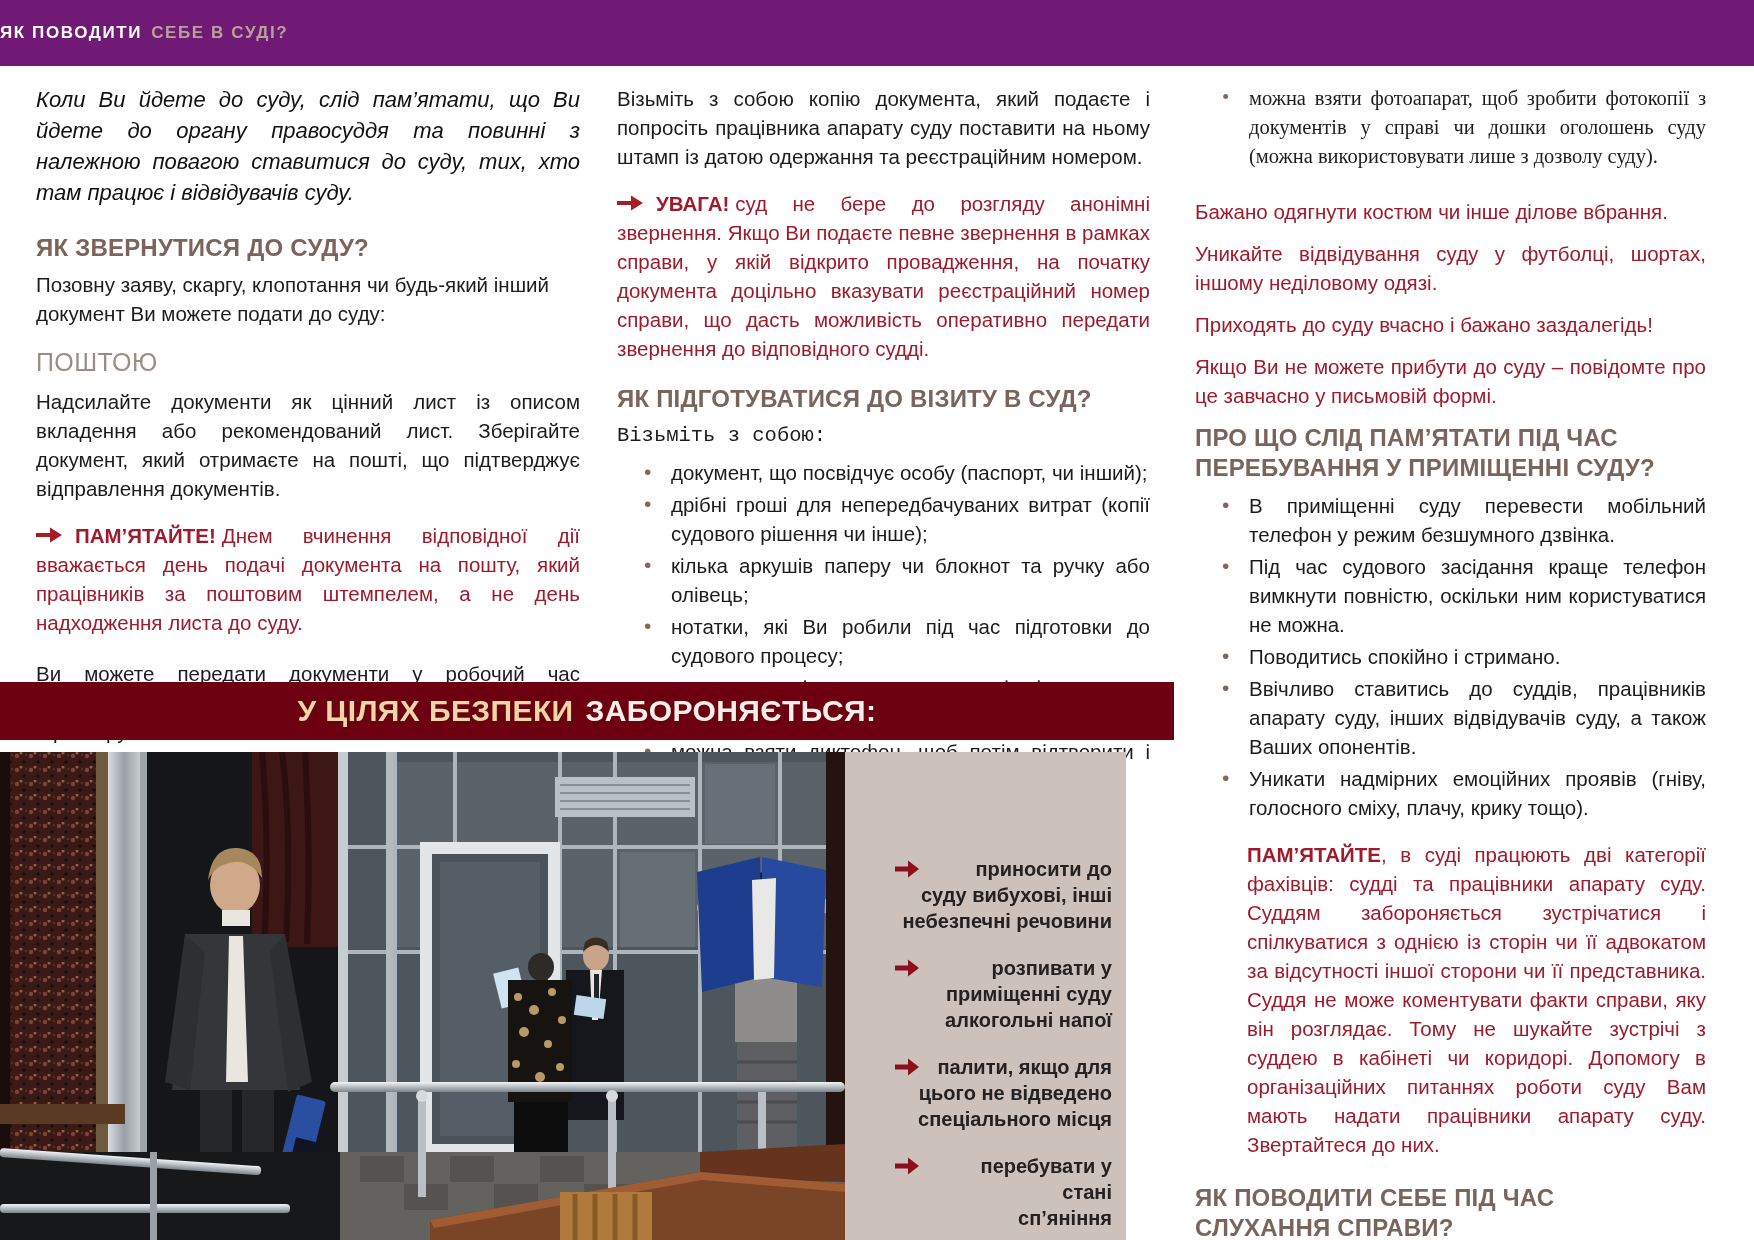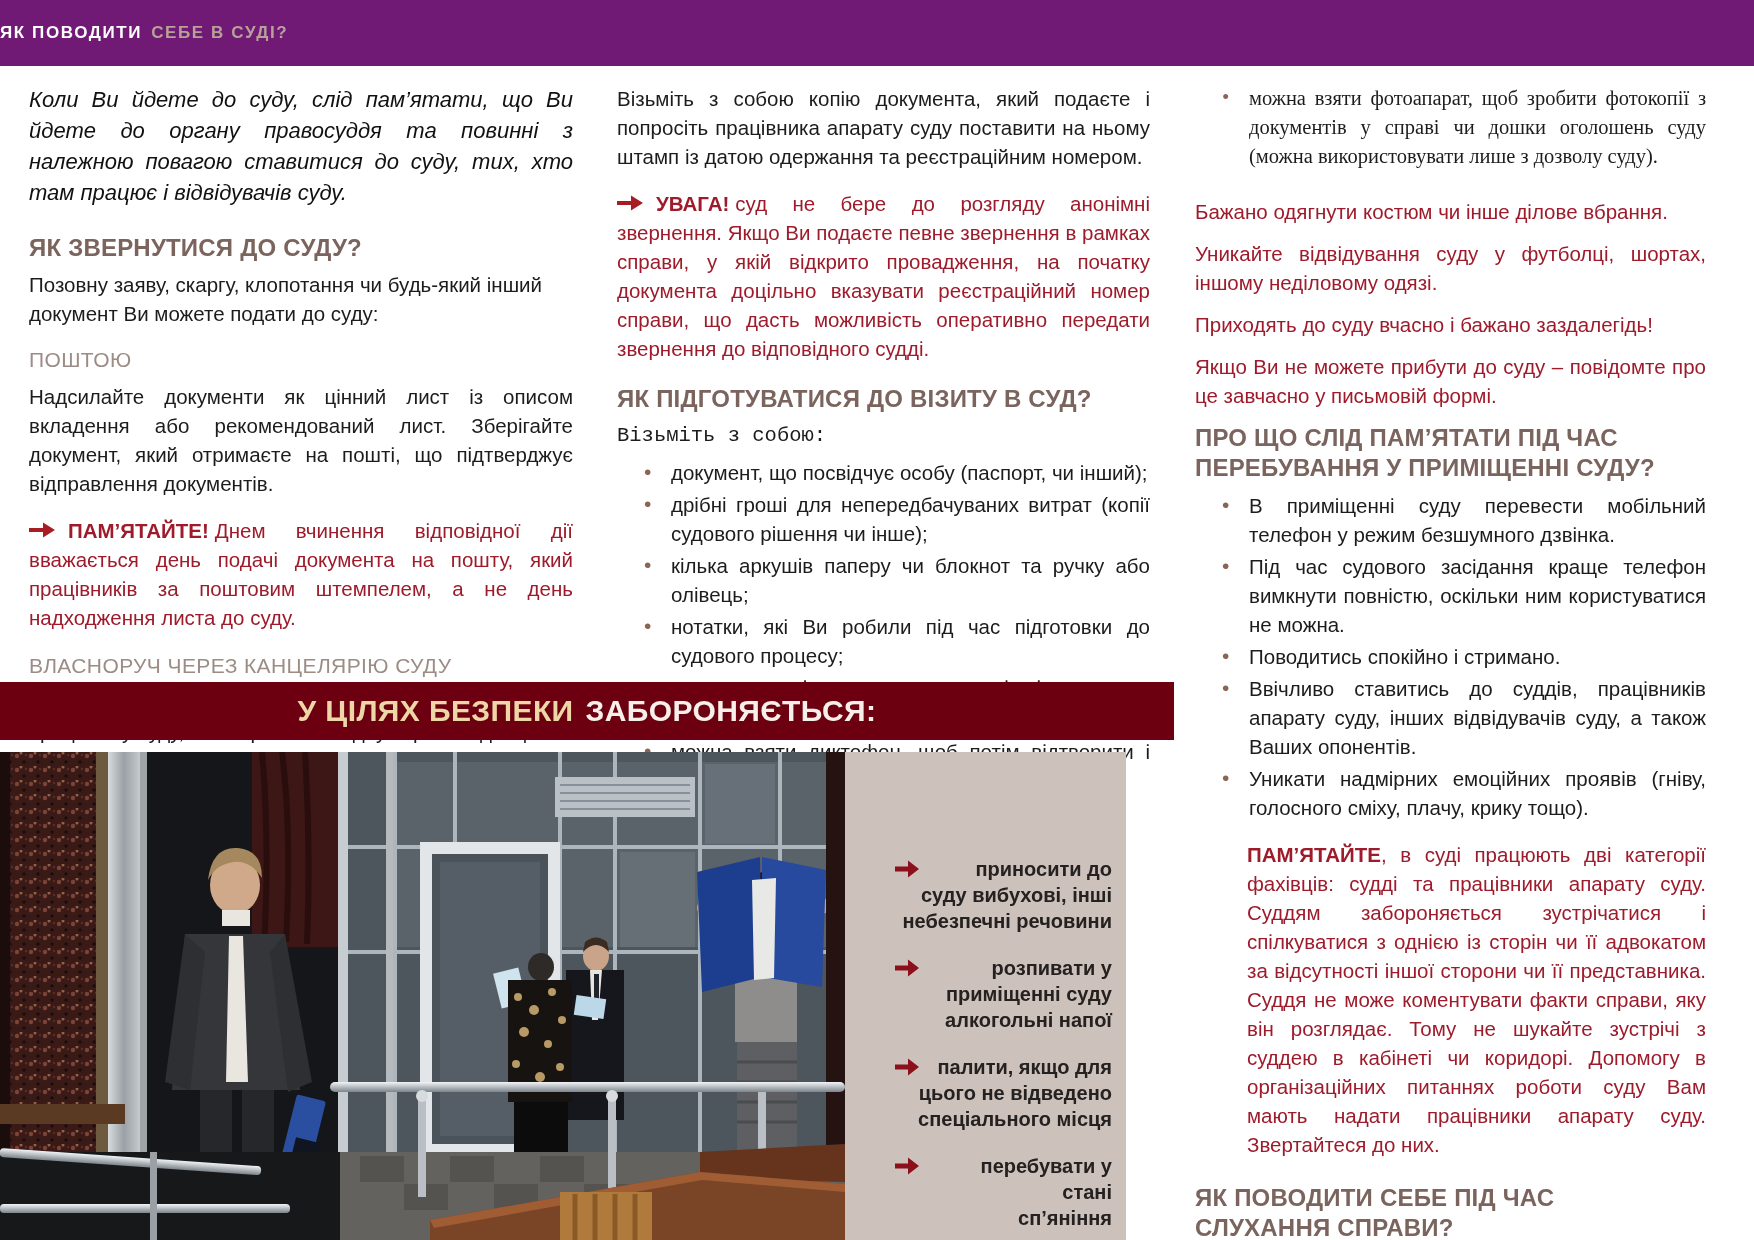--- a/index.html
+++ b/index.html
@@ -8,29 +8,29 @@
 
   
   .topbar{position:absolute;left:0;top:0;width:1754px;height:66px;background:#701a75;
           display:flex;align-items:center;justify-content:flex-start;}
   .topbar-title{font-size:17px;font-weight:bold;letter-spacing:1.6px;white-space:nowrap;}
   .t1{color:#ffffff;margin-right:9px;}
   .t2{color:#b7a29a;}
 
   
   .col{position:absolute;top:84px;}
-  .col1{left:29px;width:544px;}
+  .col1{left:36px;width:544px;}
   .col2{left:617px;width:533px;}
   .col3{left:1195px;width:511px;}
 
   .intro{font-style:italic;font-size:22px;line-height:31px;color:#111;
          margin:0 0 26px;text-align:justify;}
   .hd{font-size:24px;font-weight:bold;color:#7a645d;margin:0 0 8px;letter-spacing:.2px;}
   .hd.two{white-space:pre-line;line-height:30px;margin-top:10px;}
-  .sub{font-size:21px;font-weight:400;color:#9c8c86;margin:20px 0 10px;letter-spacing:.4px;}
+  .sub{font-size:25px;font-weight:400;color:#9c8c86;margin:20px 0 10px;letter-spacing:.4px;}
   .body{font-size:20.5px;line-height:29px;color:#1c1c1c;margin:0 0 18px;text-align:justify;}
   .body.nj{text-align:left;}
   .note{font-size:20.5px;line-height:29px;color:#9e1b2b;text-align:justify;margin:4px 0 22px;}
   .note .nlab{font-weight:bold;margin-right:6px;}
   .note.ind{margin-left:52px;margin-top:10px;margin-bottom:24px;}
   .arr{width:27px;height:18px;fill:#a81c24;margin-right:12px;vertical-align:-1px;}
 
   .blist{list-style:none;margin:0 0 18px;padding:0 0 0 54px;}
   .blist li{position:relative;font-size:20.5px;line-height:29px;color:#1c1c1c;
             text-align:justify;margin:0 0 3px;}
@@ -74,21 +74,20 @@
     <p class="intro">Коли Ви йдете до суду, слід пам’ятати, що Ви йдете до органу правосуддя та повинні з належною повагою ставитися до суду, тих, хто там працює і відвідувачів суду.</p>
     <h2 class="hd">ЯК ЗВЕРНУТИСЯ ДО СУДУ?</h2>
     <p class="body nj">Позовну заяву, скаргу, клопотання чи будь-який інший документ Ви можете подати до суду:</p>
     <h3 class="sub">ПОШТОЮ</h3>
     <p class="body">Надсилайте документи як цінний лист із описом вкладення або рекомендований лист. Зберігайте документ, який отримаєте на пошті, що підтверджує відправлення документів.</p>
     <p class="note">
       <svg class="arr" viewBox="0 0 27 18">
           <path d="M0 7h14V1.5L26 9 14 16.5V11H0z"></path>
         </svg><strong class="nlab">ПАМ’ЯТАЙТЕ!</strong><span>Днем вчинення відповідної дії вважається день подачі документа на пошту, який працівників за поштовим штемпелем, а не день надходження листа до суду.</span>
     </p>
-    <h3 class="sub">ВЛАСНОРУЧ ЧЕРЕЗ КАНЦЕЛЯРІЮ СУДУ</h3>
     <p class="body">Ви можете передати документи у робочий час працівнику суду, який приймає вхідну кореспонденцію та її реєструє.</p>
   </section>
 
   <section class="col col2">
     <p class="body">Візьміть з собою копію документа, який подаєте і попросіть працівника апарату суду поставити на ньому штамп із датою одержання та реєстраційним номером.</p>
     <p class="note">
       <svg class="arr" viewBox="0 0 27 18">
           <path d="M0 7h14V1.5L26 9 14 16.5V11H0z"></path>
         </svg><strong class="nlab">УВАГА!</strong><span>суд не бере до розгляду анонімні звернення. Якщо Ви подаєте певне звернення в рамках справи, у якій відкрито провадження, на початку документа доцільно вказувати реєстраційний номер справи, що дасть можливість оперативно передати звернення до відповідного судді.</span>
     </p>

